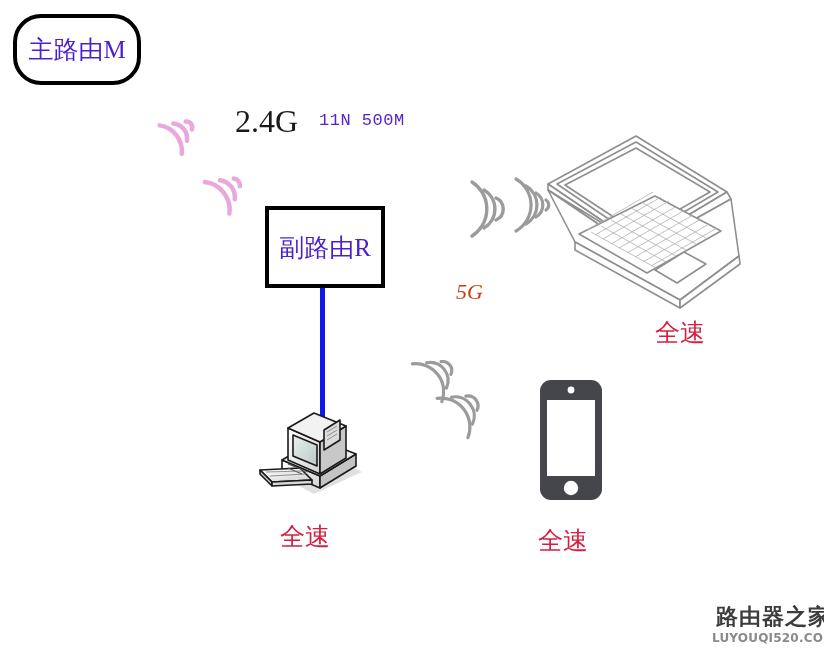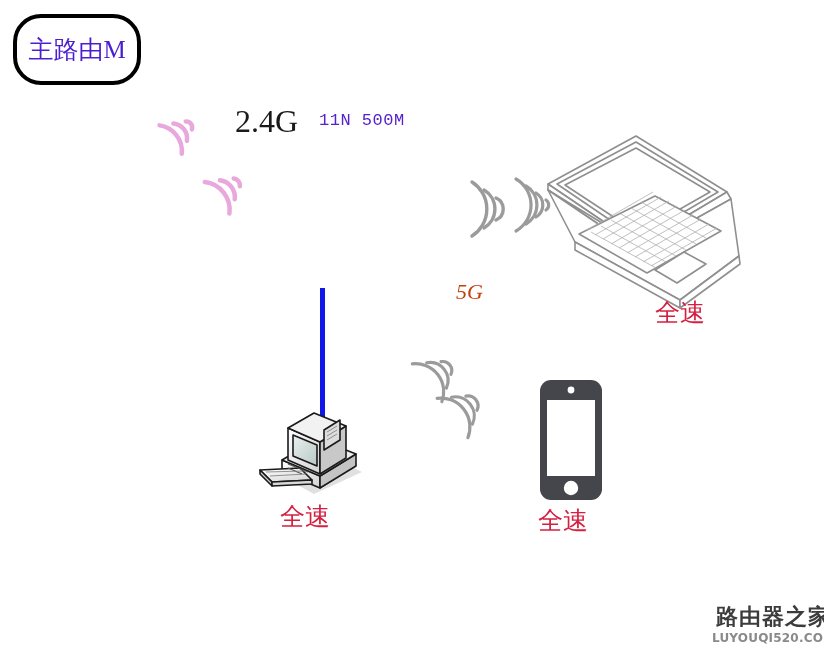--- a/index.html
+++ b/index.html
@@ -60,20 +60,21 @@
     line-height: 1;
     white-space: nowrap;
     font-style: italic;
   }
   .fullspeed {
     color: #d41f40;
     font-family: "Liberation Serif", "DejaVu Serif", serif;
     font-size: 25px;
     line-height: 1;
     white-space: nowrap;
+    margin-top: 20px;
   }
 
   
   .cable {
     background: #0f18e8;
   }
 
   
   .wm-main {
     color: #3c3c3c;
@@ -116,20 +117,23 @@
     <g fill="none" stroke="#e8a8dc" stroke-width="4.5" stroke-linecap="round" transform="rotate(-38 40 31)">
       <path d="M 16 11 A 28 28 0 0 1 16 51"></path>
       <path d="M 29 19 A 17 17 0 0 1 29 43"></path>
       <path d="M 41 26 A 7 7 0 0 1 41 36"></path>
     </g>
   </svg>
 
   <div class="abs band-main" style="left:235px; top:105px;">2.4G</div>
   <div class="abs band-sub" style="left:319px; top:112px;">11N 500M</div>
 
+  <div class="abs router-box" style="left:265px; top:206px; width:120px; height:82px;">
+    <span class="router-label">副路由R</span>
+  </div>
 
   <div class="abs cable" style="left:320px; top:288px; width:5px; height:130px;"></div>
 
   <svg class="abs" style="left:464px; top:176px;" width="72" height="66">
     <g fill="none" stroke="#9b9b9b" stroke-width="3.4" stroke-linecap="round">
       <path d="M 8 6 A 32 32 0 0 1 8 60"></path>
       <path d="M 20 14 A 22 22 0 0 1 20 52"></path>
       <path d="M 32 22 A 12 12 0 0 1 32 44"></path>
     </g>
   </svg>

